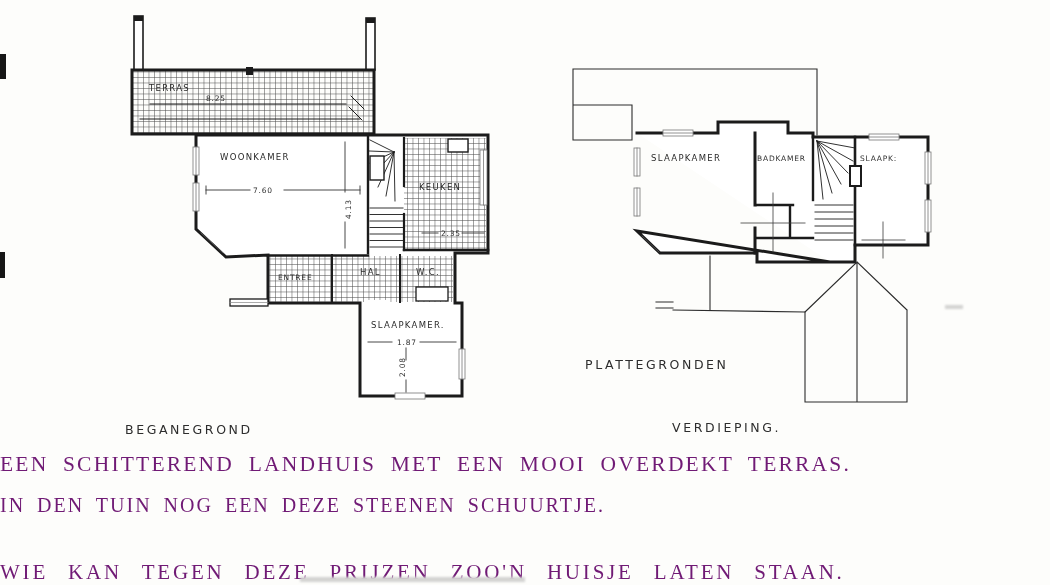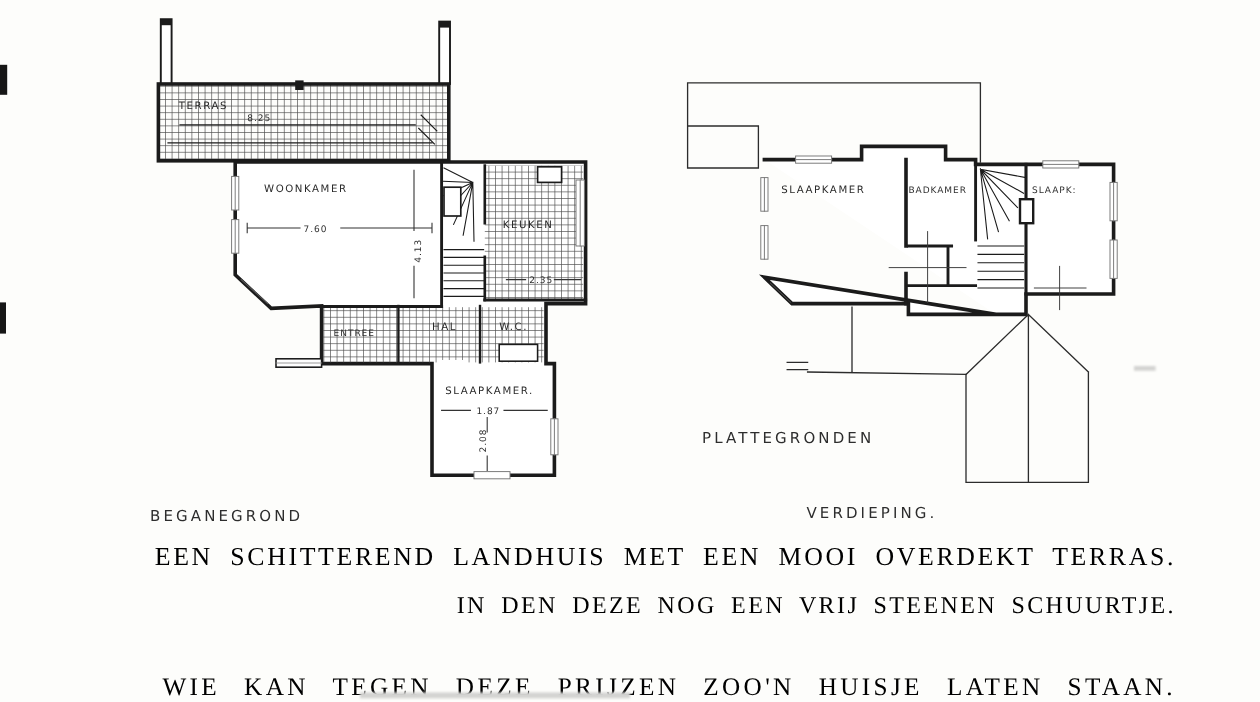--- a/index.html
+++ b/index.html
@@ -6,22 +6,22 @@
   .page{
     position:relative;width:1050px;height:585px;
     background:#fdfdfb;overflow:hidden;
     font-family:"Liberation Sans","DejaVu Sans",sans-serif;
   }
   svg{position:absolute;left:0;top:0;}
   .hand{font-family:"DejaVu Sans",sans-serif;font-size:8.5px;letter-spacing:1.3px;fill:#2a2a2a;}
   .hand-sm{font-family:"DejaVu Sans",sans-serif;font-size:7.5px;letter-spacing:.8px;fill:#2f2f2f;}
   .plabel{font-family:"DejaVu Sans",sans-serif;font-size:12.5px;letter-spacing:2.6px;fill:#2d2d2d;}
   .caption{
-    position:absolute;left:0;width:980px;text-align:right;
-    font-family:"Liberation Serif","DejaVu Serif",serif;color:#000000;
+    position:absolute;left:0;width:980px;text-align:left;
+    font-family:"Liberation Serif","DejaVu Serif",serif;color:#701a75;
     white-space:nowrap;
   }
   .cap1{top:452px;font-size:21.5px;letter-spacing:2.2px;word-spacing:7px;}
   .cap2{top:494px;font-size:20px;letter-spacing:2px;word-spacing:5px;}
   .cap3{top:560px;font-size:21px;letter-spacing:2.8px;word-spacing:12px;}
   .artifact{position:absolute;background:#161616;}
   .smear{position:absolute;background:#d4d4d2;filter:blur(1px);}
 </style>
 </head>
 <body>
@@ -169,21 +169,21 @@
       <text class="hand" x="651" y="161">SLAAPKAMER</text>
       <text class="hand-sm" x="757" y="161">BADKAMER</text>
       <text class="hand-sm" x="860" y="161">SLAAPK:</text>
 
       <text class="plabel" x="585" y="369">PLATTEGRONDEN</text>
       <text class="plabel" x="672" y="432">VERDIEPING.</text>
     </g>
   </svg>
 
   <div class="caption cap1">EEN SCHITTEREND LANDHUIS MET EEN MOOI OVERDEKT TERRAS.</div>
-  <div class="caption cap2">IN DEN DEZE NOG EEN VRIJ STEENEN SCHUURTJE.</div>
+  <div class="caption cap2">IN DEN TUIN NOG EEN DEZE STEENEN SCHUURTJE.</div>
   <div class="caption cap3">WIE KAN TEGEN DEZE PRIJZEN ZOO'N HUISJE LATEN STAAN.</div>
 
   <div class="artifact" style="left:0;top:54px;width:6px;height:25px;"></div>
   <div class="artifact" style="left:0;top:252px;width:5px;height:26px;"></div>
   <div class="smear" style="left:300px;top:577px;width:225px;height:5px;"></div>
   <div class="smear" style="left:945px;top:305px;width:18px;height:4px;"></div>
 
 </div>
 
 </body></html>

